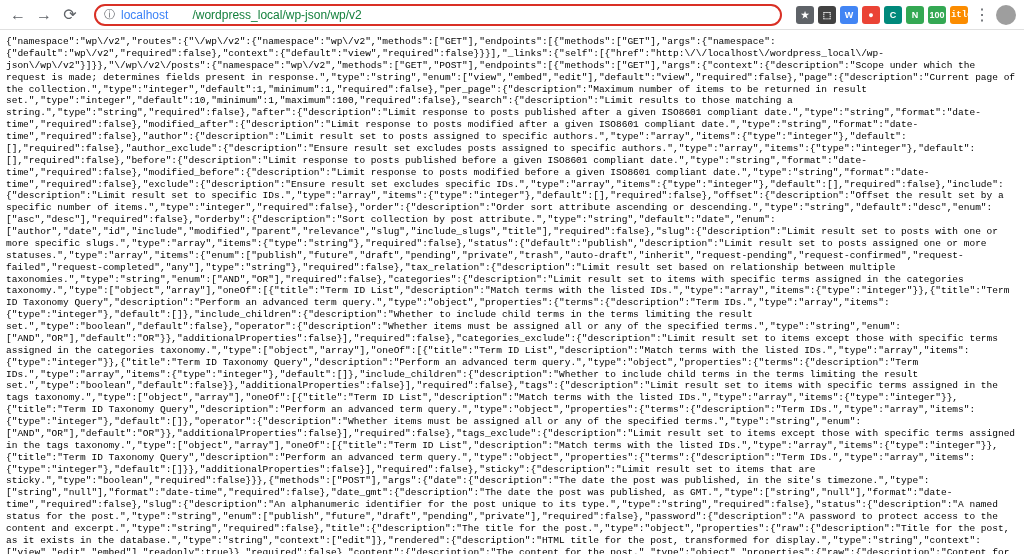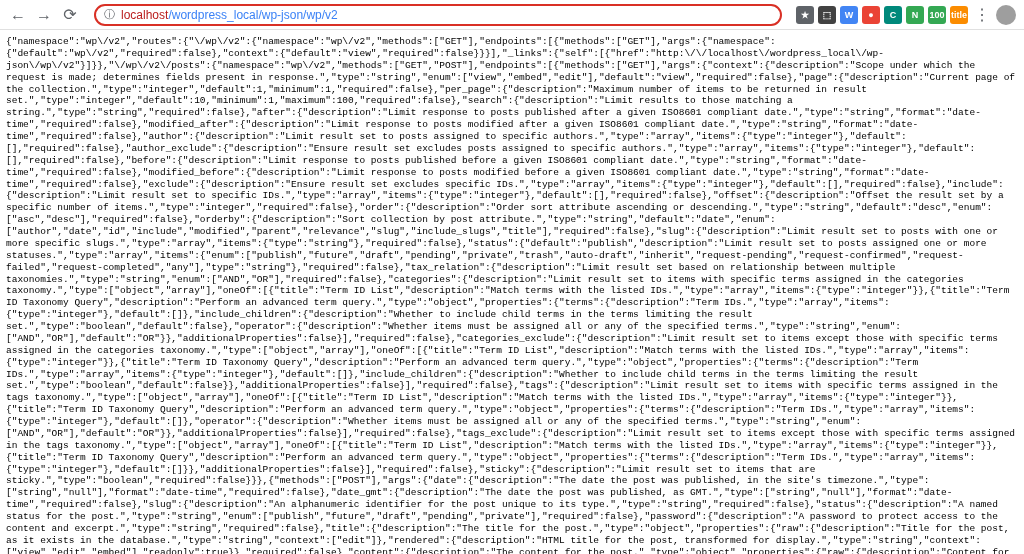--- a/index.html
+++ b/index.html
@@ -2,29 +2,29 @@
 <html><head>
 <meta charset="utf-8">
 <style>
 * { margin: 0; padding: 0; box-sizing: border-box; }
 body { font-family: Arial, sans-serif; background: #fff; width: 1024px; height: 554px; overflow: hidden; }
 .toolbar { height: 30px; display: flex; align-items: center; padding: 0 8px; border-bottom: 1px solid #e0e0e0; gap: 6px; background: #fff; }
 .nav-btn { width: 20px; height: 20px; display: flex; align-items: center; justify-content: center; color: #5f6368; cursor: pointer; font-size: 16px; }
 .addr-bar { flex: 1; height: 22px; border: 2px solid #d93025; border-radius: 12px; display: flex; align-items: center; padding: 0 8px; margin: 0 8px; font-size: 12px; color: #202124; background: #fff; }
 .addr-icon { margin-right: 6px; color: #5f6368; font-size: 11px; }
 .addr-text { flex: 1; }
-.addr-text .host { color: #b91c1c; }
-.addr-text .path { color: #3b82f6; }
+.addr-text .host { color: #3b82f6; }
+.addr-text .path { color: #15803d; margin-left: 24px; }
 .ext-icons { display: flex; gap: 4px; align-items: center; }
 .ext { width: 18px; height: 18px; border-radius: 3px; display: flex; align-items: center; justify-content: center; font-size: 9px; color: #fff; font-weight: bold; }
 .ext.blue { background: #4285f4; }
 .ext.red { background: #ea4335; }
 .ext.green { background: #34a853; }
 .ext.teal { background: #00897b; }
-.ext.orange { background: #fb8c00; }
+.ext.orange { background: #fb8c00; font-family: Liberation Mono, monospace; }
 .ext.gray { background: #5f6368; }
 .ext.dark { background: #424242; }
 .avatar { width: 20px; height: 20px; border-radius: 50%; background: #9e9e9e; }
 .content { padding: 6px; font-family: 'Courier New', monospace; font-size: 9.5px; line-height: 1.25; color: #000; word-wrap: break-word; overflow-wrap: break-word; white-space: pre-wrap; height: 524px; overflow: hidden; }
 </style>
 </head>
 <body>
 
 <div class="toolbar">
   <div class="nav-btn">←</div>

